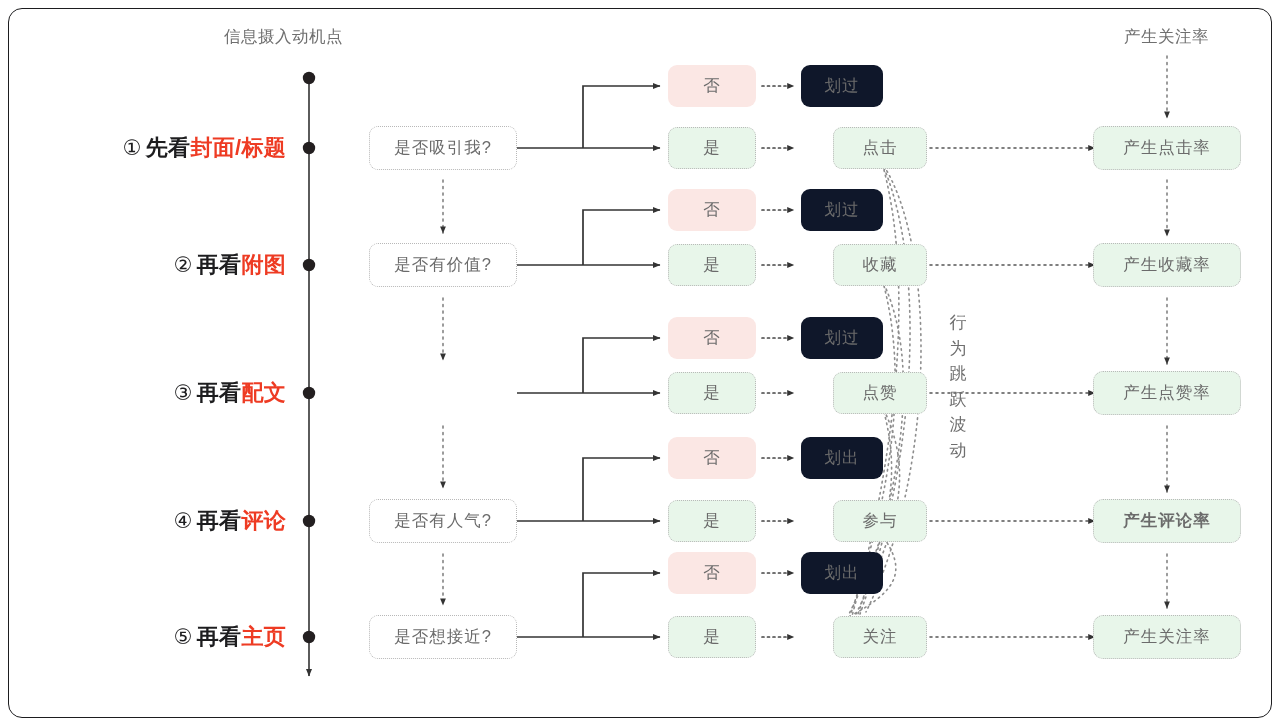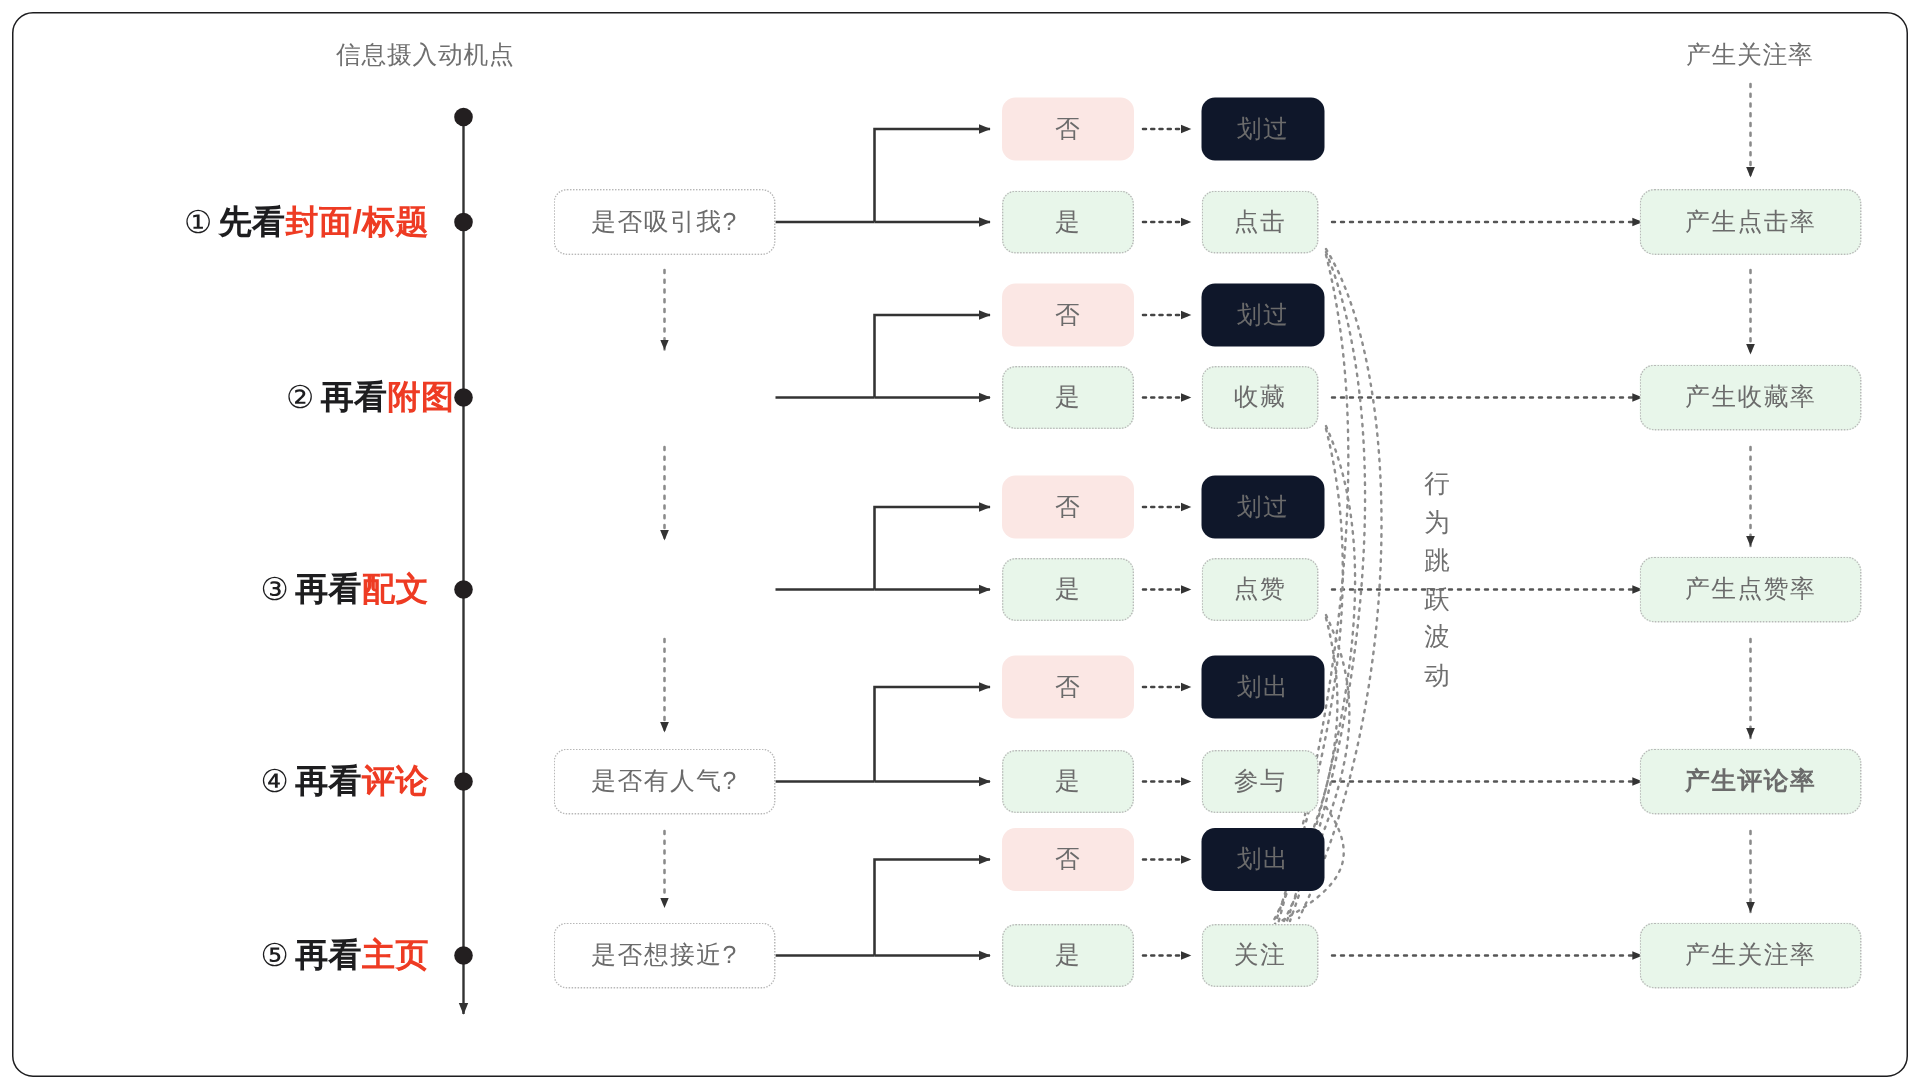--- a/index.html
+++ b/index.html
@@ -47,22 +47,23 @@
     width:88px;height:42px;background:#fbe7e4;border-radius:9px;border:none;
   }
   .pos-box{
     width:88px;height:42px;background:#e8f6ea;border-radius:9px;
     border:1.3px dotted #b9b9b9;
   }
   .act-neg{
     width:82px;height:42px;background:#0f172a;border-radius:9px;border:none;
   }
   .act-pos{
-    width:78px;height:42px;background:#e8f6ea;border-radius:9px;
+    width:94px;height:42px;background:#e8f6ea;border-radius:9px;
     border:1.3px dotted #b9b9b9;
+    margin-left:32px;
   }
   .rate-box{
     width:148px;height:44px;background:#e8f6ea;border-radius:10px;
     border:1.3px dotted #b9b9b9;
   }
 
   .vert-note{
     position:absolute;font-size:17px;color:#6f6f6f;line-height:1.5;
     width:22px;text-align:center;letter-spacing:0;
   }
@@ -191,23 +192,24 @@
   <div class="rowlabel" style="left:286px;top:148px;">
     <span class="num">①</span><span class="blk">先看</span><span class="red">封面/标题</span>
   </div>
   <div class="box q-box" style="left:369px;top:148px;">是否吸引我?</div>
   <div class="box neg-box" style="left:668px;top:86px;">否</div>
   <div class="box act-neg" style="left:801px;top:86px;">划过</div>
   <div class="box pos-box" style="left:668px;top:148px;">是</div>
   <div class="box act-pos" style="left:801px;top:148px;">点击</div>
   <div class="box rate-box" style="left:1093px;top:148px;">产生点击率</div>
 
-  <div class="rowlabel" style="left:303px;top:265px;">
+  <div class="rowlabel" style="left:286px;top:265px;">
     <span class="num">②</span><span class="blk">再看</span><span class="red">附图</span>
   </div>
+  <div class="box q-box" style="left:369px;top:265px;">是否有价值?</div>
   <div class="box neg-box" style="left:668px;top:210px;">否</div>
   <div class="box act-neg" style="left:801px;top:210px;">划过</div>
   <div class="box pos-box" style="left:668px;top:265px;">是</div>
   <div class="box act-pos" style="left:801px;top:265px;">收藏</div>
   <div class="box rate-box" style="left:1093px;top:265px;">产生收藏率</div>
 
   <div class="rowlabel" style="left:286px;top:393px;">
     <span class="num">③</span><span class="blk">再看</span><span class="red">配文</span>
   </div>
   <div class="box neg-box" style="left:668px;top:338px;">否</div>

